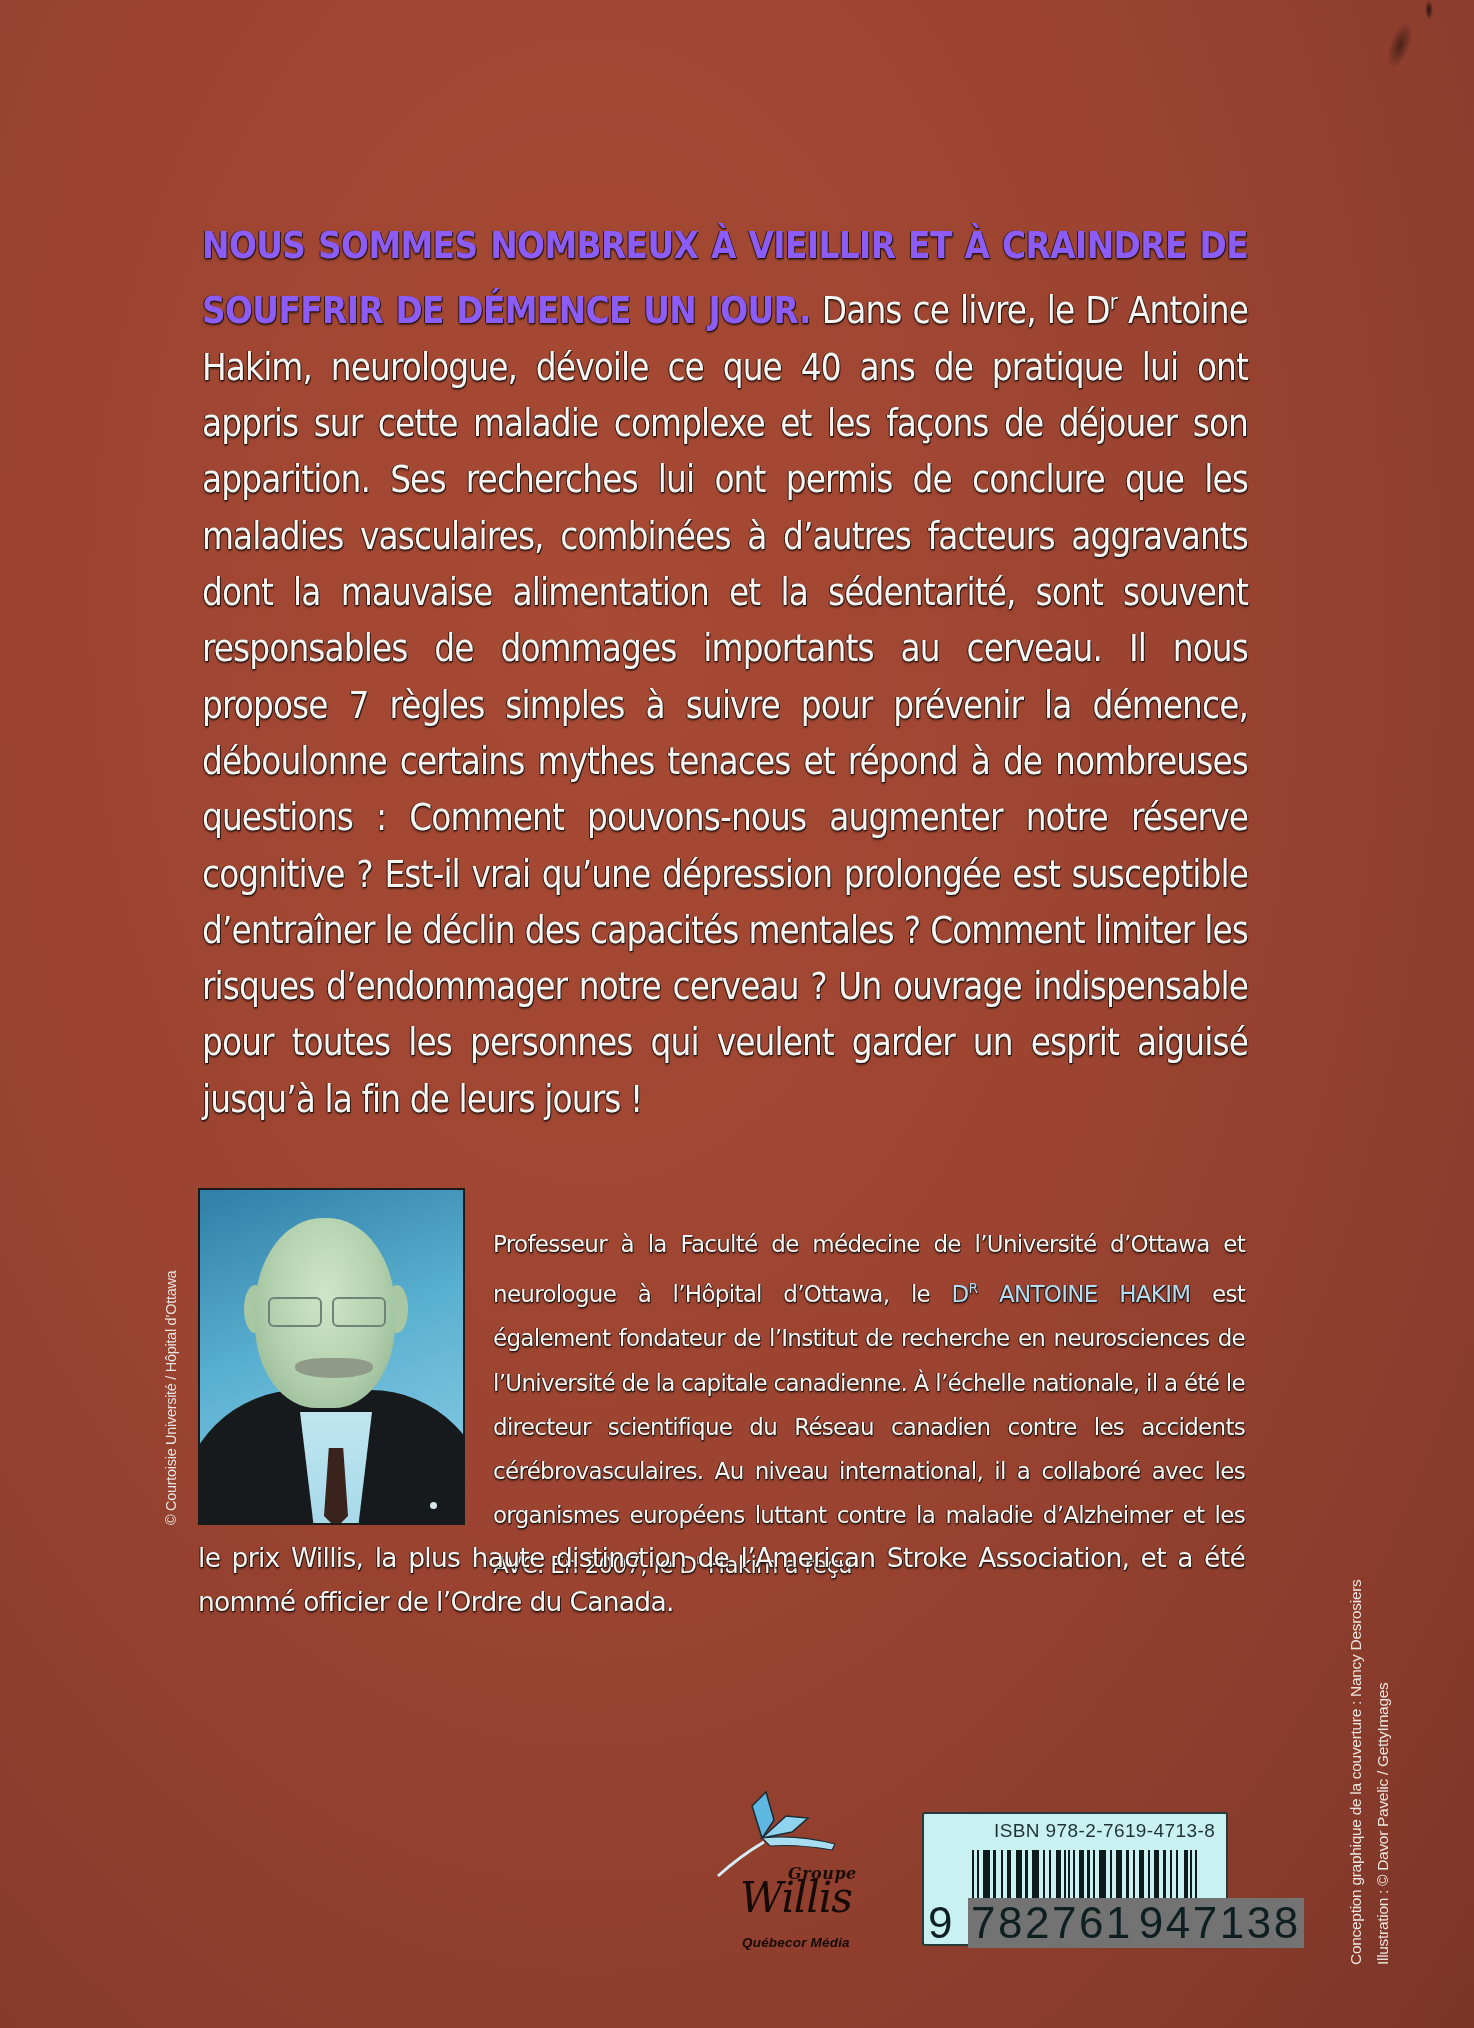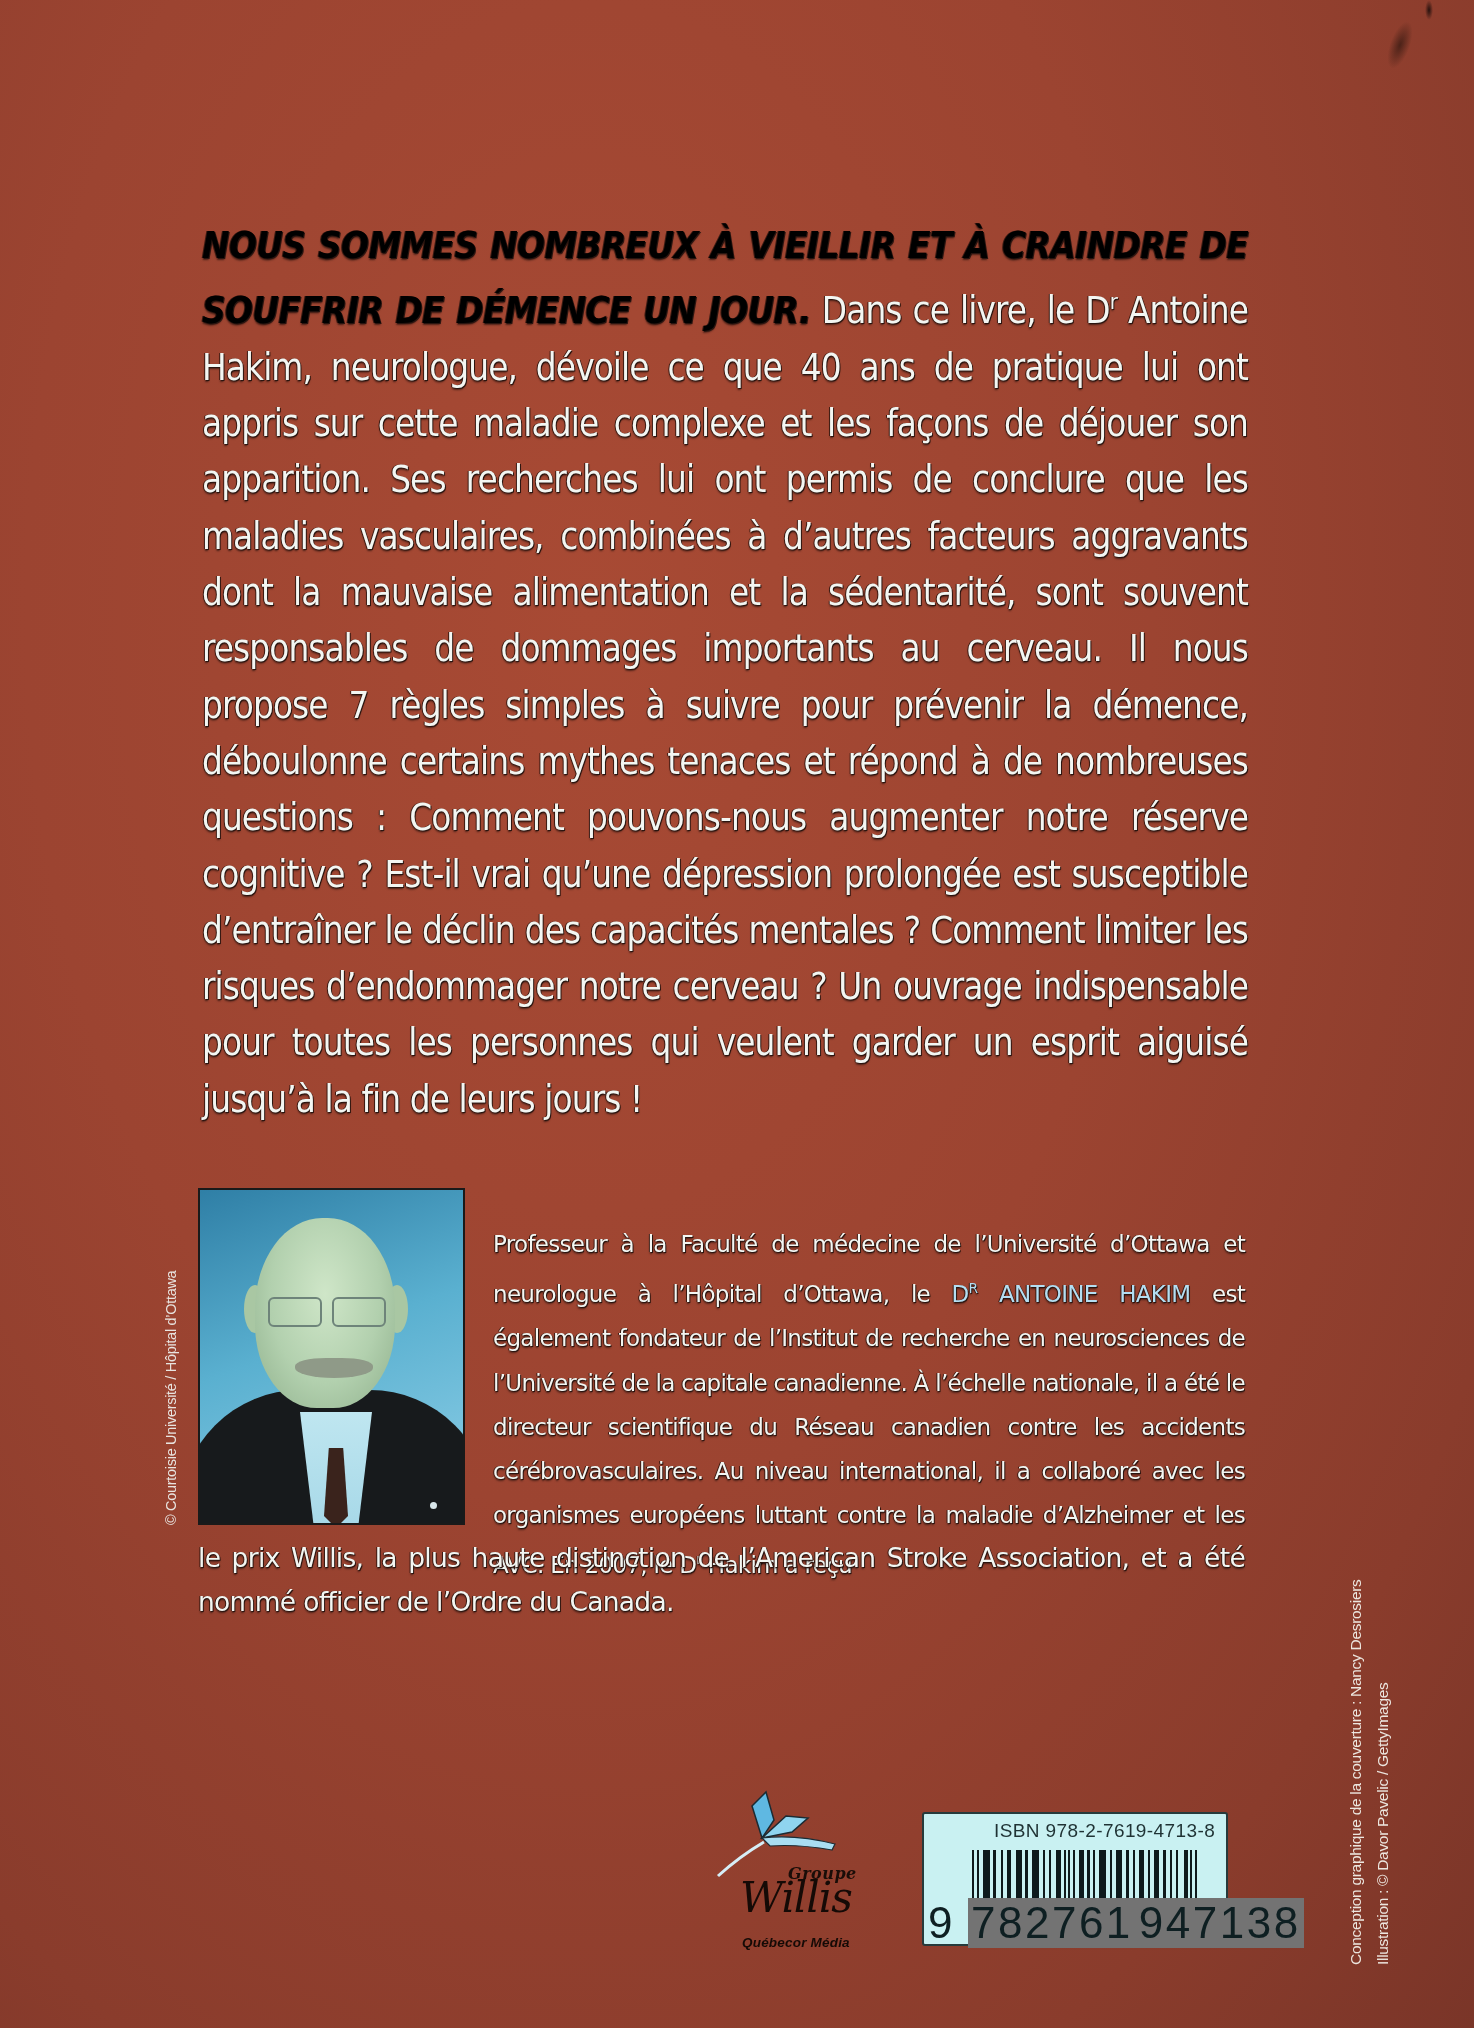--- a/index.html
+++ b/index.html
@@ -13,21 +13,21 @@
   }
   .cover { position: absolute; inset: 0; }
   .text-shadow { text-shadow: 1px 1px 0 #2a1510, -1px 0 0 #3a1a12, 0 2px 2px rgba(0,0,0,0.55); }
 
   
   .blurb {
     position: absolute; left: 202px; top: 218px; width: 1046px;
     font-size: 36.5px; line-height: 56.3px; letter-spacing: -0.9px;
     text-align: justify; font-stretch: condensed;
   }
-  .blurb .lead { color: #000000; font-weight: bold; letter-spacing: -0.6px; font-style: italic; }
+  .blurb .lead { color: #8b5cf6; font-weight: bold; letter-spacing: -0.6px; }
 
   
   .photo-frame {
     position: absolute; left: 198px; top: 1188px; width: 267px; height: 337px;
     background: #141414; padding: 0; box-sizing: border-box; border: 2px solid #1a1a1a;
     overflow: hidden;
   }
   .photo-bg { position: absolute; inset: 0; background: linear-gradient(160deg, #2f7fa6 0%, #5ab0d0 45%, #8fd0e8 100%); }
   .head {
     position: absolute; left: 55px; top: 28px; width: 140px; height: 190px;

